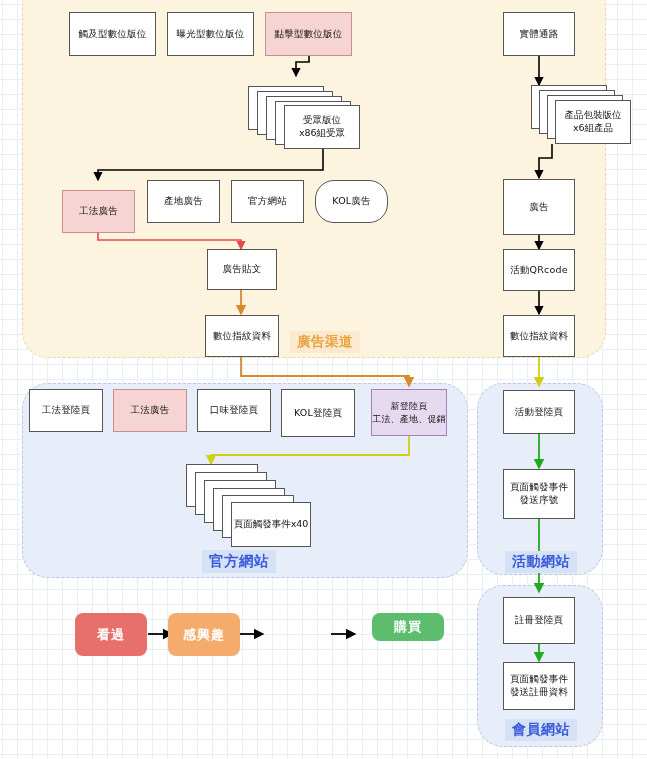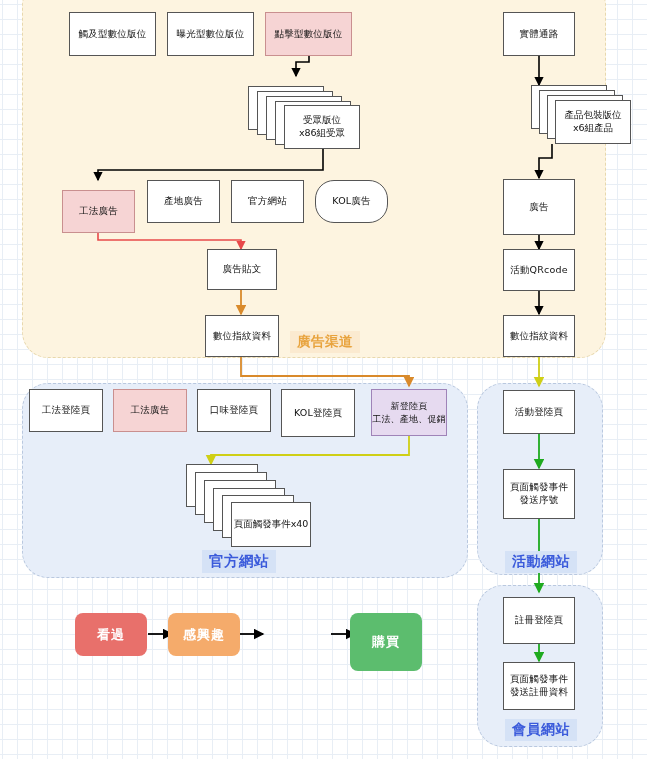--- a/index.html
+++ b/index.html
@@ -294,17 +294,17 @@
   <div class="panel-label blue" style="left:505px; top:719px; font-size:14px;">
     <span>會員網站</span>
   </div>
 
   <div class="chip" style="left:75px; top:613px; width:72px; height:43px; background:#e8706b;">
     <span>看過</span>
   </div>
   <div class="chip" style="left:168px; top:613px; width:72px; height:43px; background:#f5ab6b;">
     <span>感興趣</span>
   </div>
-  <div class="chip" style="left:350px; top:613px; width:72px; height:58px; background:#5cbd6e;">
+  <div class="chip" style="left:372px; top:613px; width:72px; height:28px; background:#5cbd6e;">
     <span>購買</span>
   </div>
 
 </div>
 
 </body></html>

